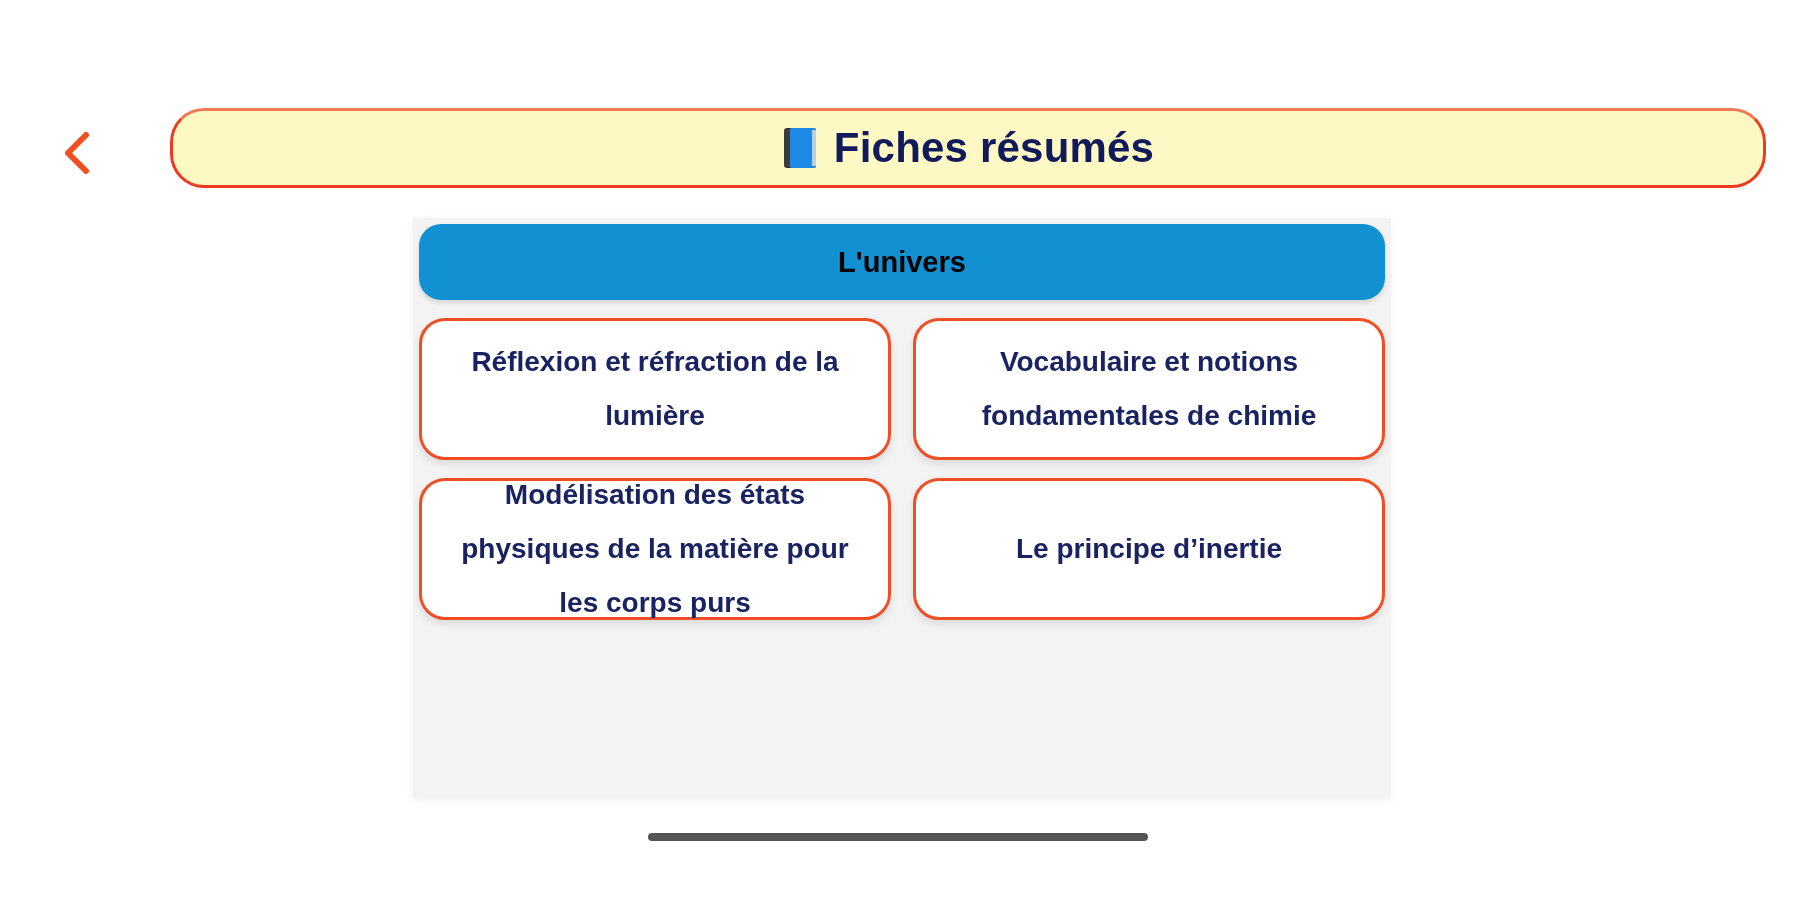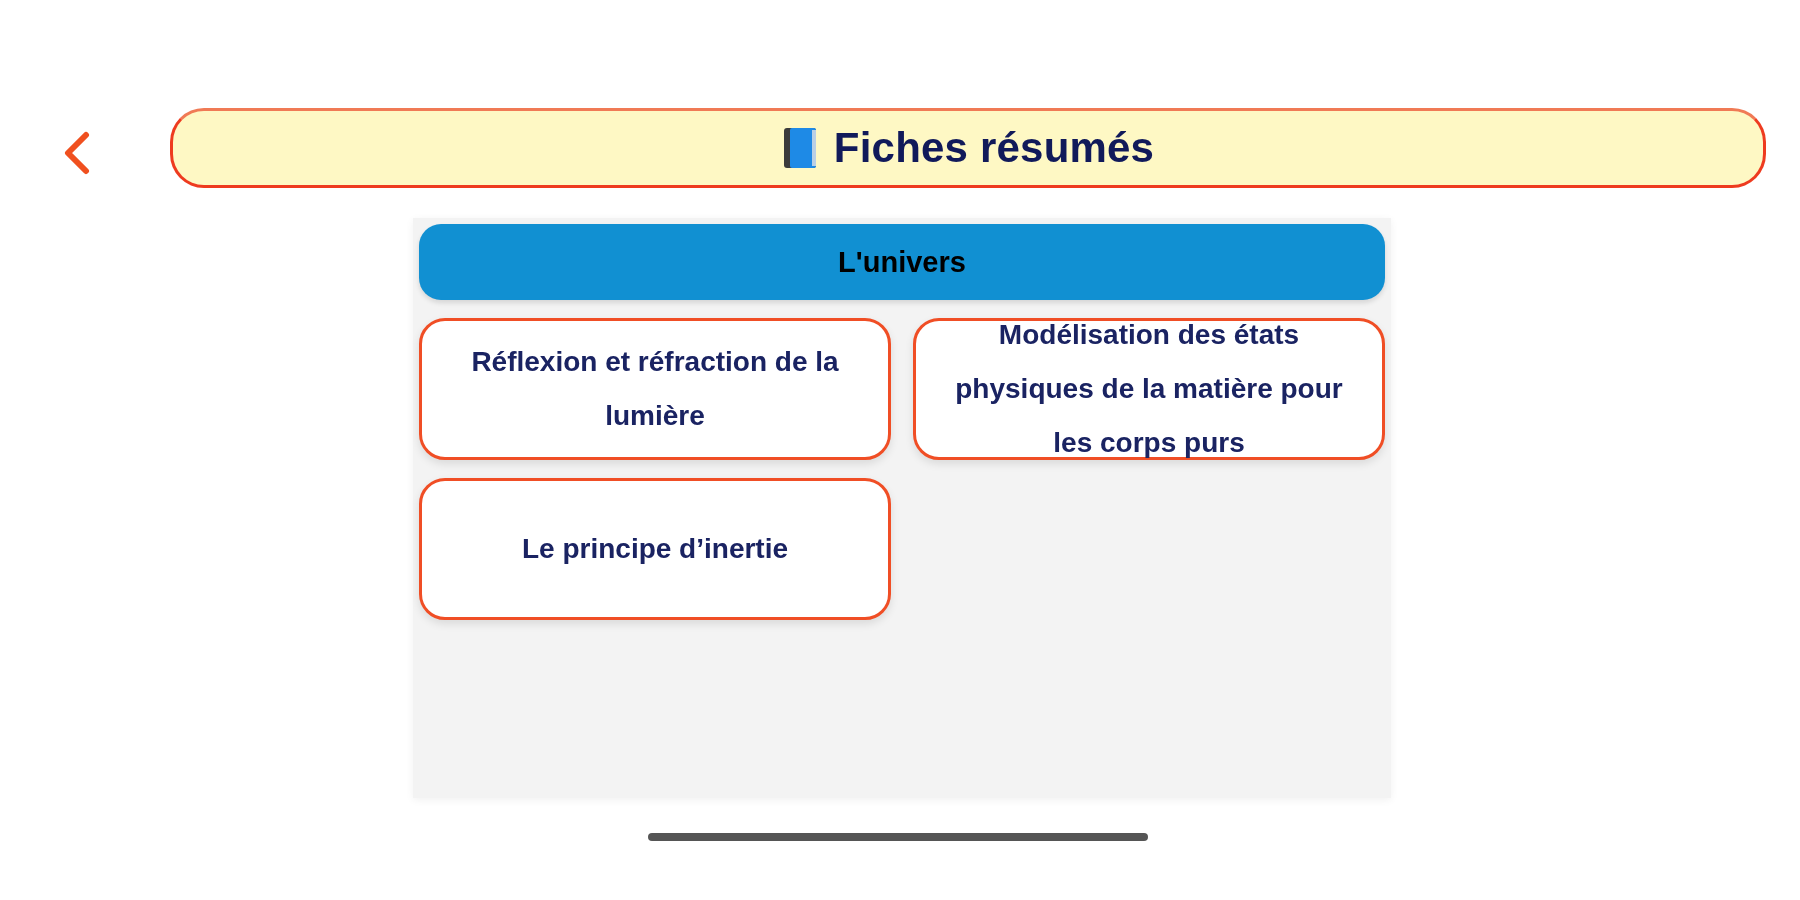--- a/index.html
+++ b/index.html
@@ -135,20 +135,21 @@
       <rect x="30" y="3" width="4" height="36" fill="#b9cfe6"></rect>
     </svg>
     <span class="header-title">Fiches résumés</span>
   </div>
 
   <div class="content">
     <div class="section-header">L'univers</div>
 
     <div class="grid">
       <div class="card">Réflexion et réfraction de la lumière</div>
+      <div class="card">Vocabulaire et notions fondamentales de chimie</div>
       <div class="card">Modélisation des états physiques de la matière pour les corps purs</div>
       <div class="card">Le principe d’inertie</div>
     </div>
   </div>
 
   <div class="home-indicator"></div>
 
 </div>
 
 </body></html>

